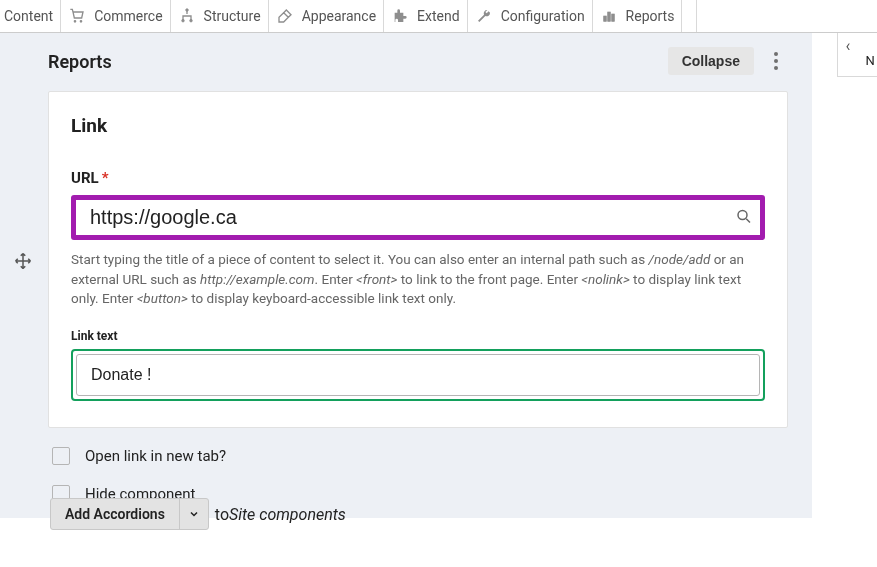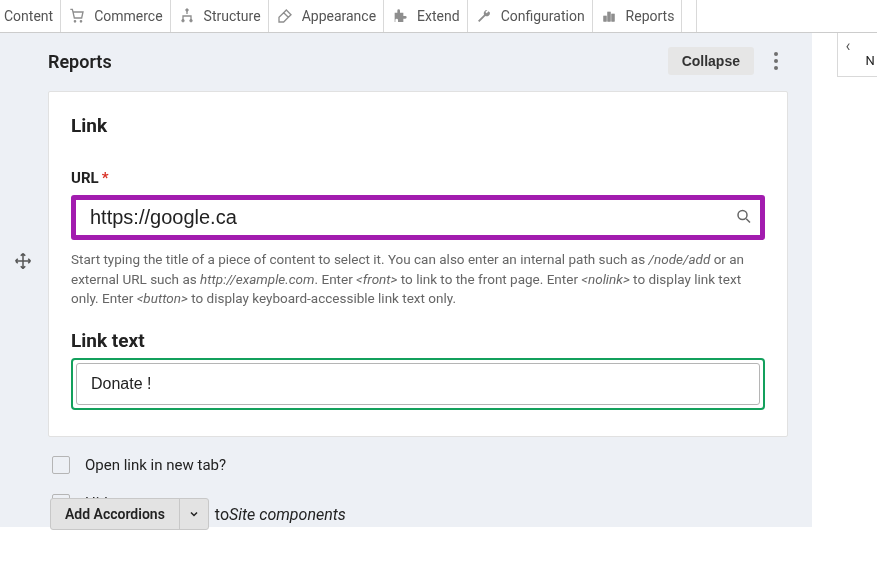--- a/index.html
+++ b/index.html
@@ -149,21 +149,21 @@
   .help {
     font-size: 13.5px;
     color: #666;
     line-height: 1.45;
     margin-top: 10px;
   }
   .help i { font-style: italic; }
 
   .linktext-label {
     font-weight: 700;
-    font-size: 19px;
+    font-size: 12px;
     color: #222;
     margin: 20px 0 6px 0;
     display: block;
   }
   .linktext-wrap {
     border: 2px solid #13a05c;
     border-radius: 4px;
     padding: 3px;
   }
   .linktext-wrap input {

